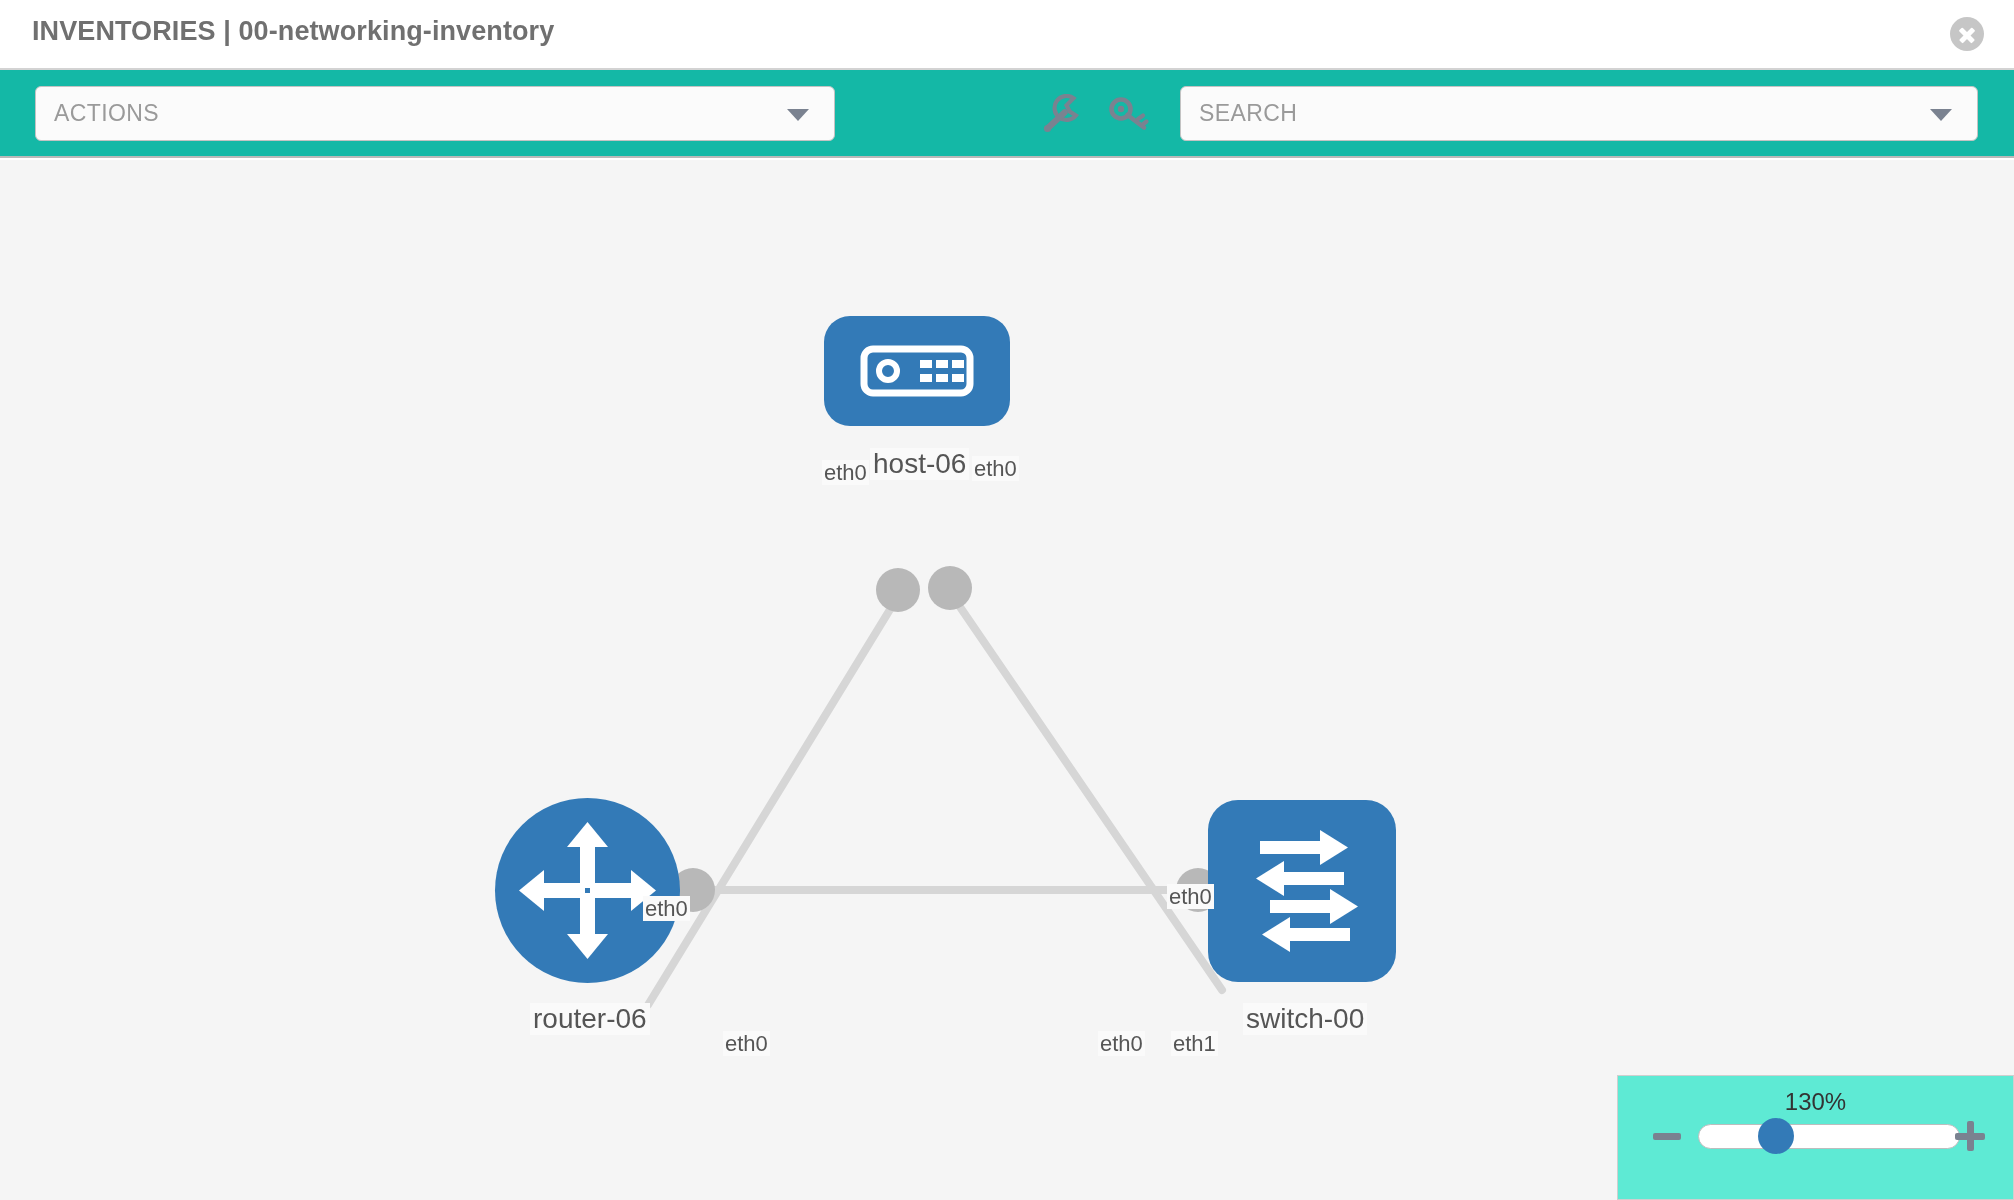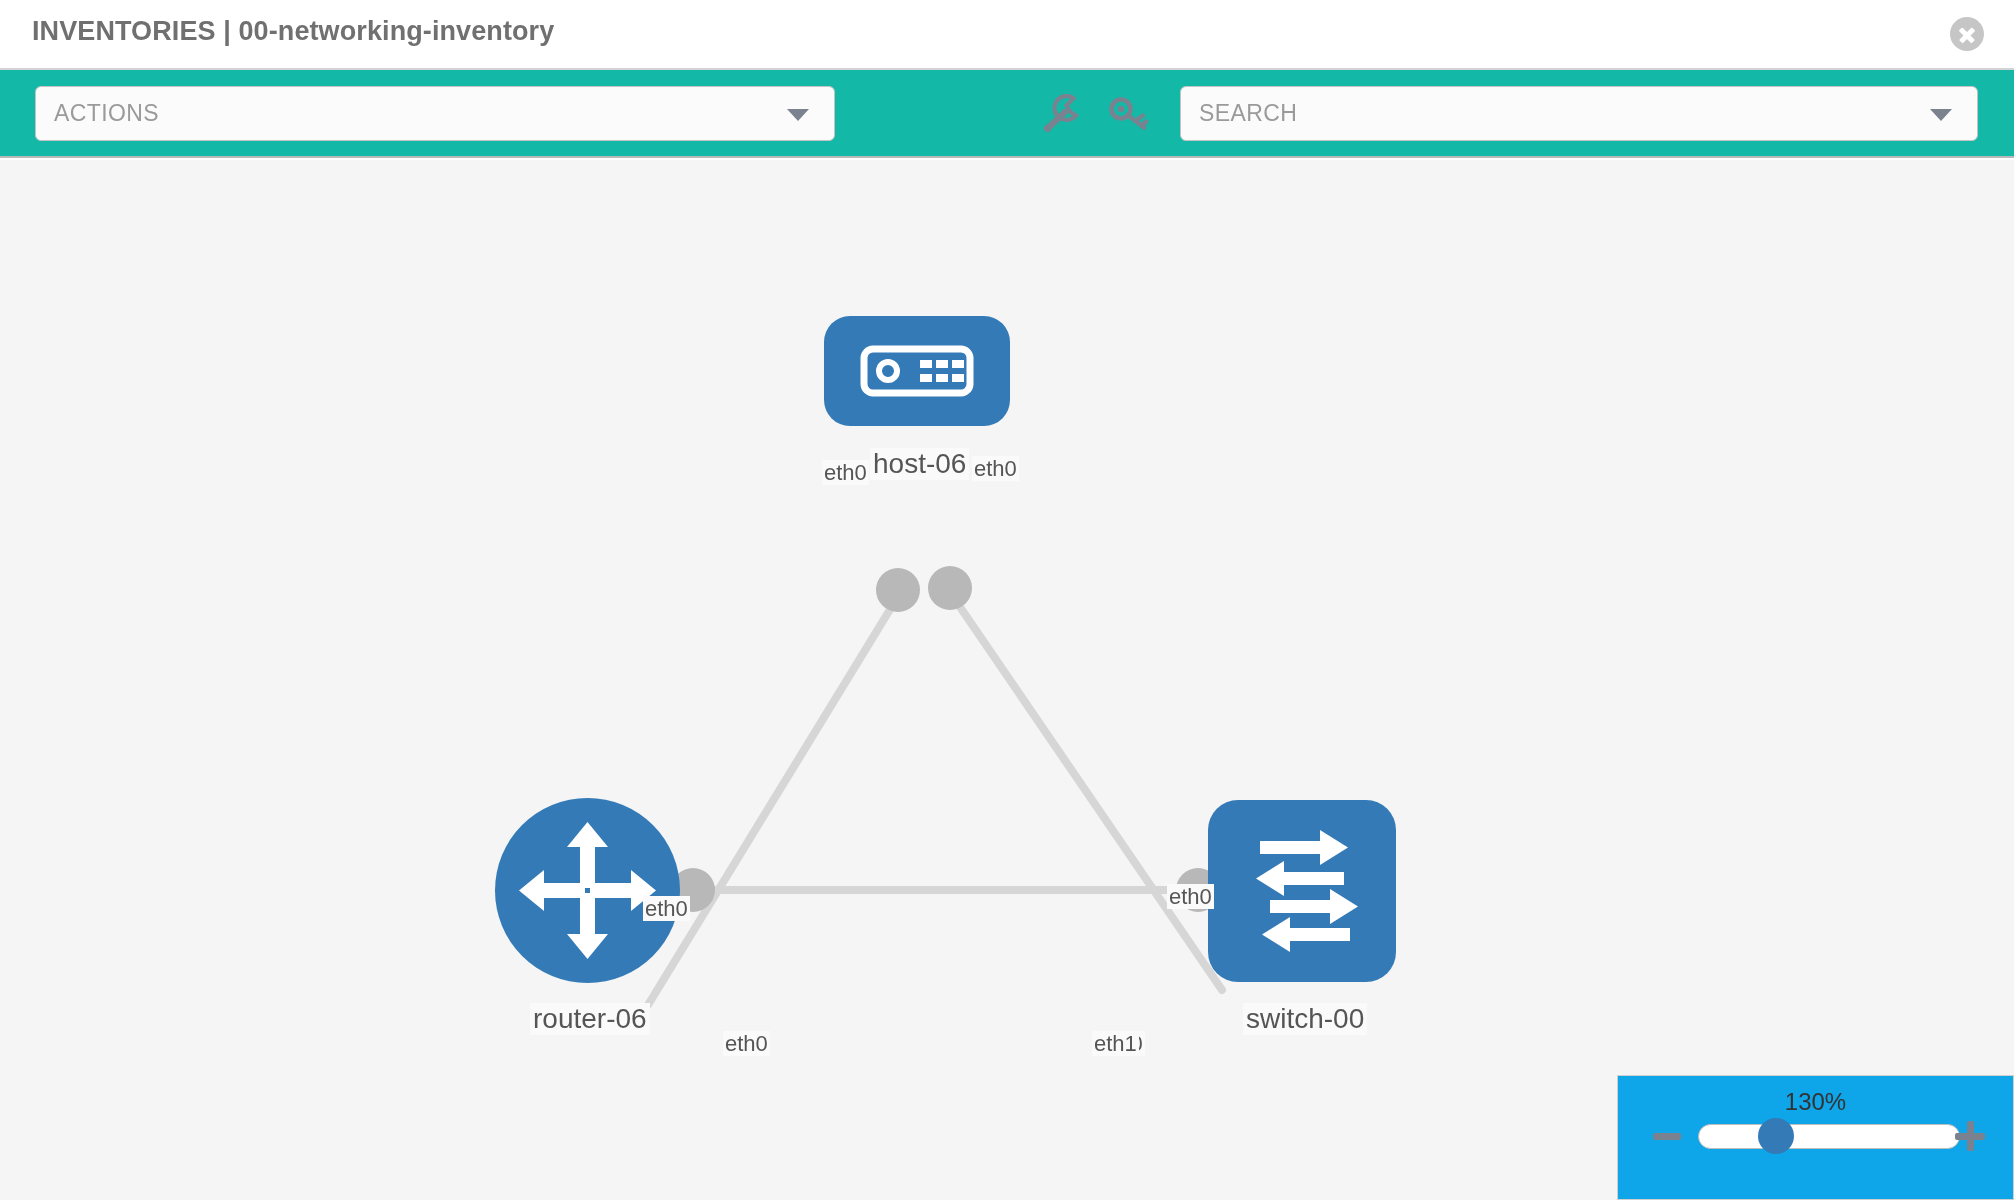--- a/index.html
+++ b/index.html
@@ -172,21 +172,21 @@
   }
   .node svg { display: block; }
 
   
   .zoom-panel {
     position: absolute;
     right: 0;
     bottom: 0;
     width: 397px;
     height: 125px;
-    background: #0ea5e9;
+    background: #5eead4;
     border: 1.5px solid #cfcfcf;
   }
   .zoom-value {
     position: absolute;
     top: 12px;
     left: 0; right: 0;
     text-align: center;
     font-size: 24px;
     color: #333333;
   }
@@ -356,21 +356,21 @@
           <polygon points="150,106.5 122,89 122,124"></polygon>
 
           <rect x="72" y="128" width="70" height="13"></rect>
           <polygon points="54,134.5 82,117 82,152"></polygon>
         </g>
       </svg>
     </div>
     <div class="node-label" style="left:1243px; top:843px;">switch-00</div>
     <div class="edge-label" style="left:1167px; top:724px;">eth0</div>
     <div class="edge-label" style="left:1098px; top:871px;">eth0</div>
-    <div class="edge-label" style="left:1092px; top:871px;">eth1</div>
+    <div class="edge-label" style="left:1171px; top:871px;">eth1</div>
 
     <div class="zoom-panel">
       <div class="zoom-value">130%</div>
       <div class="zoom-minus"></div>
       <div class="zoom-track"></div>
       <div class="zoom-handle"></div>
       <div class="zoom-plus"></div>
     </div>
 
   </div>

